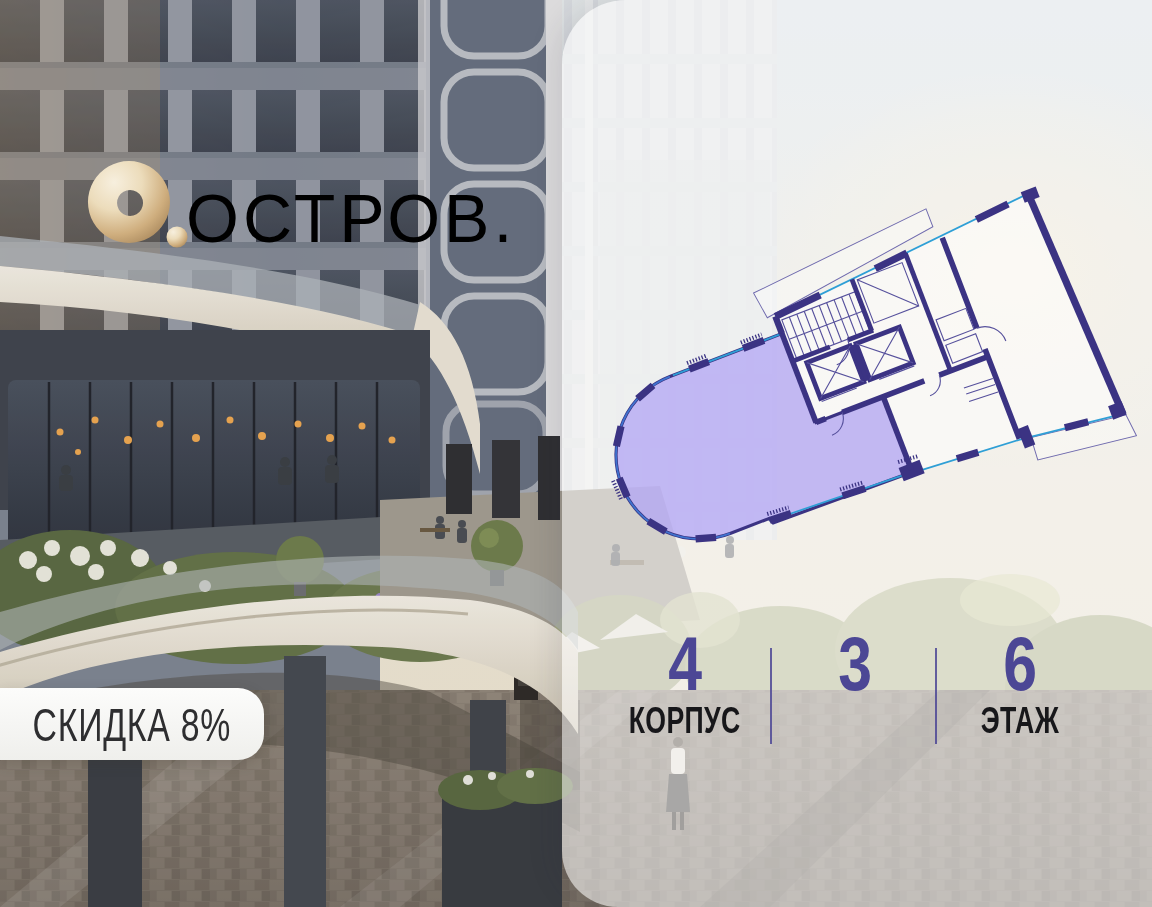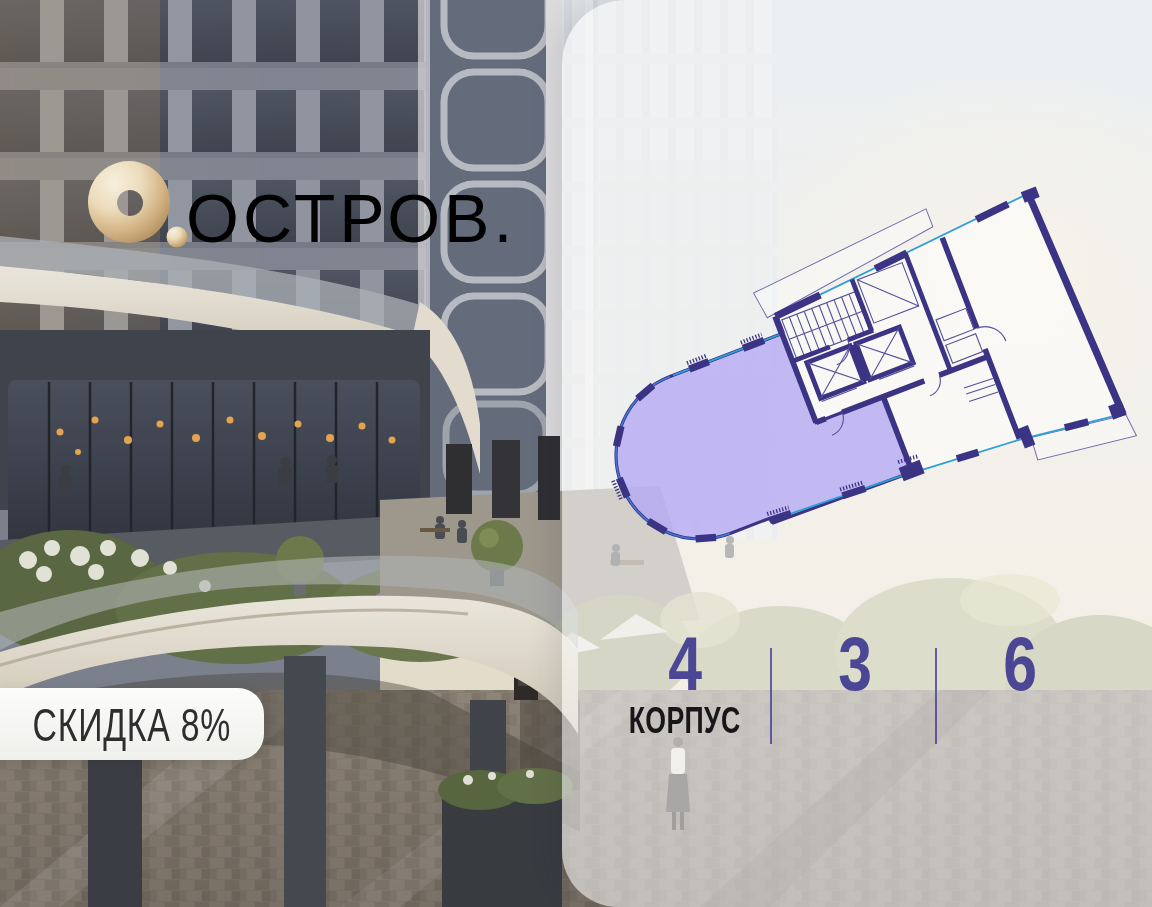--- a/index.html
+++ b/index.html
@@ -362,20 +362,21 @@
         <span class="num">4</span>
         <span class="lab"><span>КОРПУС</span></span>
       </div>
       <div class="vdiv vdiv1"></div>
       <div class="stat stat2">
         <span class="num">3</span>
       </div>
       <div class="vdiv vdiv2"></div>
       <div class="stat stat3">
         <span class="num">6</span>
+        <span class="lab"><span>ЭТАЖ</span></span>
       </div>
     </div>
   </div>
 
   <div class="logo">
     <svg width="110" height="100" viewBox="0 0 110 100">
       <defs>
         <radialGradient id="goldG" cx="0.32" cy="0.26" r="0.85">
           <stop offset="0" stop-color="#f7efde"></stop>
             <stop offset="0.4" stop-color="#ecdcbb"></stop>

